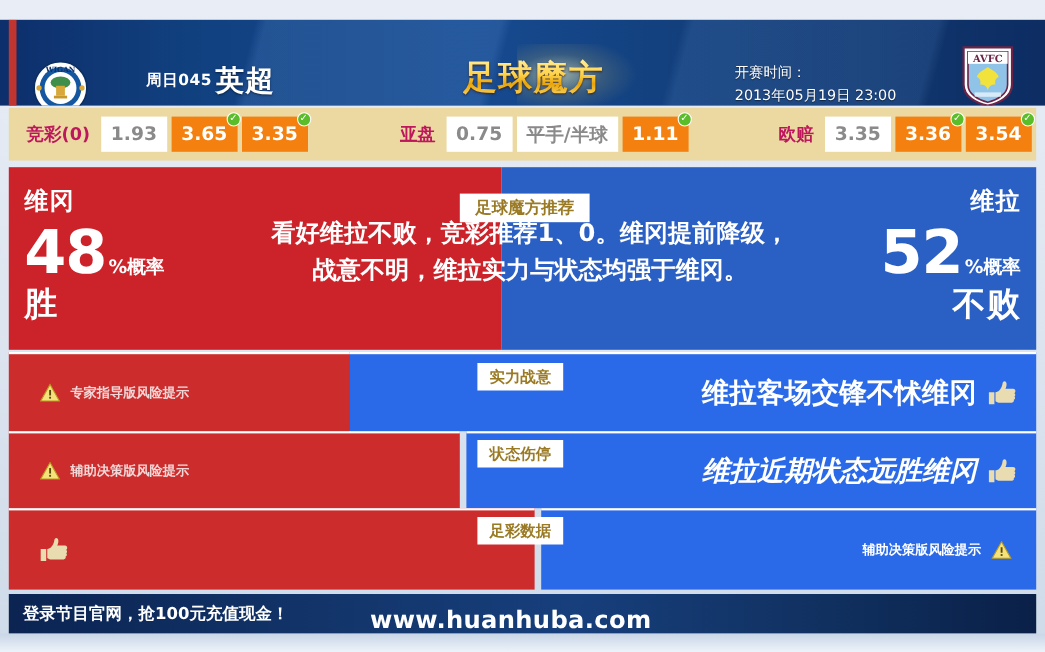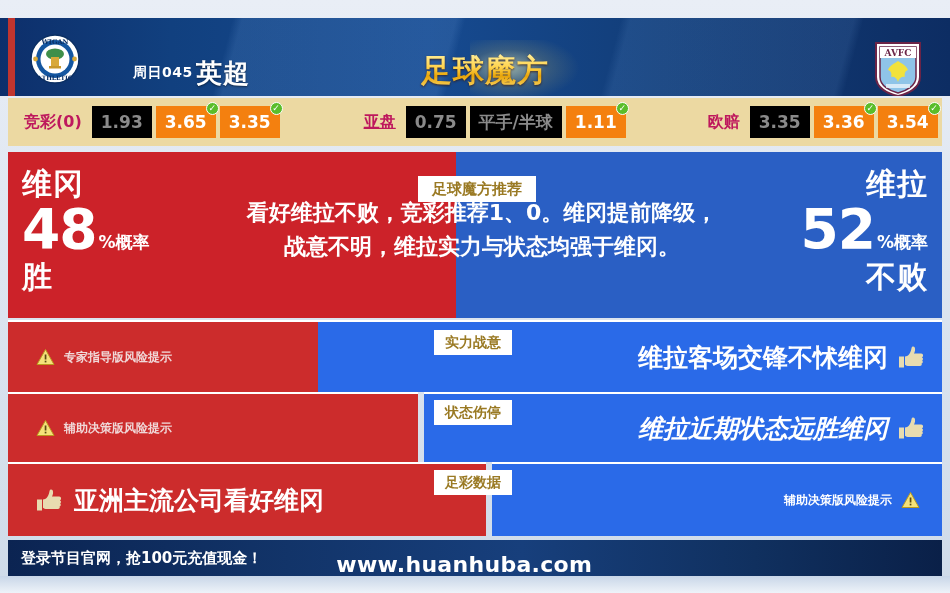--- a/index.html
+++ b/index.html
@@ -30,21 +30,21 @@
                       rgba(255,255,255,0.00) 48%, rgba(255,255,255,0.00) 64%,
                       rgba(120,170,230,0.13) 65%, rgba(120,170,230,0.13) 88%,
                       rgba(255,255,255,0.00) 89%);
     pointer-events: none;
   }
   .header-redbar {
     position: absolute; left: 8px; top: 0; width: 7px; height: 78px;
     background: #c0352f;
   }
   .team-badge-left {
-    position: absolute; left: 27px; top: 15px; width: 56px; height: 52px; text-align: center;
+    position: absolute; left: 27px; top: 36px; width: 56px; height: 52px; text-align: center;
   }
   .team-badge-right {
     position: absolute; left: 872px; top: 22px; width: 52px; height: 58px;
   }
   .match-no {
     position: absolute; left: 133px; top: 46px;
     color: #ffffff; font-size: 14px; font-weight: bold;
     letter-spacing: .5px;
   }
   .league-name {
@@ -86,21 +86,21 @@
     color: #be185d; font-size: 16px; font-weight: bold; margin-right: 10px;
     white-space: nowrap;
   }
   .odds-label.u { text-decoration: underline; }
   .odds-cell {
     height: 32px; min-width: 54px; padding: 0 9px;
     display: flex; align-items: center; justify-content: center;
     font-size: 17px; font-weight: bold; margin-right: 4px;
     position: relative;
   }
-  .odds-cell.plain { background: #000000; color: #8a8a8a; }
+  .odds-cell.plain { background: #ffffff; color: #8a8a8a; }
   .odds-cell.hot { background: #f4800f; color: #ffffff; }
   .odds-cell.wide { min-width: 86px; }
   .tick {
     position: absolute; right: -3px; top: -4px;
     width: 13px; height: 13px; border-radius: 50%;
     background: #5bbd2a; border: 1px solid #ffffff;
     display: flex; align-items: center; justify-content: center;
     color: #ffffff; font-size: 9px; line-height: 1; font-weight: bold;
   }
 
@@ -112,21 +112,21 @@
     position: absolute; left: 0; top: 0; width: 448px; height: 166px;
     background: #cc2229;
   }
   .mp-blue {
     position: absolute; left: 448px; top: 0; width: 486px; height: 166px;
     background: #2a5fc4;
   }
   .side-block { position: absolute; color: #ffffff; }
   .side-left { left: 14px; top: 14px; text-align: left; }
   .side-right { right: 14px; top: 14px; text-align: right; }
-  .side-team { font-size: 30px; font-weight: bold; line-height: 36px; letter-spacing: 1px; }
+  .side-team { font-size: 22px; font-weight: bold; line-height: 36px; letter-spacing: 1px; }
   .side-num-row { display: flex; align-items: baseline; line-height: 1; }
   .side-right .side-num-row { justify-content: flex-end; }
   .side-num { font-size: 55px; font-weight: bold; letter-spacing: -1px; }
   .side-pct { font-size: 17px; font-weight: bold; margin-left: 2px; }
   .side-result { font-size: 30px; font-weight: bold; line-height: 36px; letter-spacing: 1px; margin-top: 2px; }
 
   .mp-text {
     position: absolute; left: 228px; top: 44px; width: 492px;
     color: #ffffff; font-size: 22px; font-weight: bold;
     line-height: 34px; text-align: center;
@@ -219,20 +219,24 @@
     </div>
 
     <div class="match-no">周日045</div>
     <div class="league-name">英超</div>
 
     <div class="brand-glow"></div>
     <div class="brand-logo">
       <span class="bl-text">足球魔方</span>
     </div>
 
+    <div class="kickoff">
+      <div>开赛时间：</div>
+      <div>2013年05月19日 23:00</div>
+    </div>
 
     <div class="team-badge-right">
       <svg viewBox="0 0 52 58" width="52" height="58">
         <path d="M4 3 h44 v34 c0 11 -12 17 -22 19 C16 54 4 48 4 37 Z" fill="#ffffff" stroke="#6b2447" stroke-width="2"></path>
         <path d="M8 7 h36 v30 c0 9 -10 14 -18 16 C18 51 8 46 8 37 Z" fill="#8fc4e8" stroke="#6b2447" stroke-width="1.5"></path>
         <rect x="8" y="7" width="36" height="11" fill="#ffffff"></rect>
         <text x="26" y="16" font-size="9" font-weight="bold" fill="#6b2447" text-anchor="middle" font-family="DejaVu Serif, serif">AVFC</text>
         <path d="M26 21 c4 3 8 4 10 9 c-3 1 -4 4 -3 7 c-3 -1 -6 1 -7 5 c-1 -4 -4 -6 -7 -5 c1 -3 0 -6 -3 -7 c2 -5 6 -6 10 -9 Z" fill="#f2e23c"></path>
         <rect x="14" y="44" width="24" height="4" fill="#ffffff" opacity=".65"></rect>
       </svg>
@@ -363,21 +367,20 @@
   </div>
   <div class="tab-label" style="left:434px; top:400px; width:78px; height:25px; font-size:14px;">状态伤停</div>
 
   <div class="row" style="top:462px; height:74px;">
     <div class="row-red" style="width:478px;">
       <div class="row-red-text">
         <svg class="thumb" viewBox="0 0 26 24">
           <path d="M1 11 h5 v11 h-5 z" fill="#e8dcb0"></path>
           <path d="M7 11 c3 0 5-3 6-6 c.6-2 .4-4 2-4 c1.6 0 2.4 1.6 2 4 c-.3 1.8-1 3-1 3 h7 c1.6 0 2.4 1.4 2 2.6 c-.3 1-1 1.4-1 1.4 c1.2 .4 1.4 2.2 .2 3 c1 .8 .8 2.6-.6 3 c.6 1-.2 2.6-1.8 2.6 h-11 c-1.6 0-3-.6-3.8-1.4 z" fill="#e8dcb0"></path>
         </svg>
-        <span>亚洲主流公司看好维冈</span>
       </div>
     </div>
     <div class="row-blue" style="width:450px;">
       <div class="risk-right">
         <span class="risk-text onblue">辅助决策版风险提示</span>
         <svg class="warn-ico" viewBox="0 0 19 17">
           <path d="M9.5 1 L18 16 L1 16 Z" fill="#f5e27a" stroke="#b99a1e" stroke-width="1"></path>
           <rect x="8.7" y="6" width="1.7" height="5" fill="#5a4a10"></rect>
           <rect x="8.7" y="12.2" width="1.7" height="1.7" fill="#5a4a10"></rect>
         </svg>

